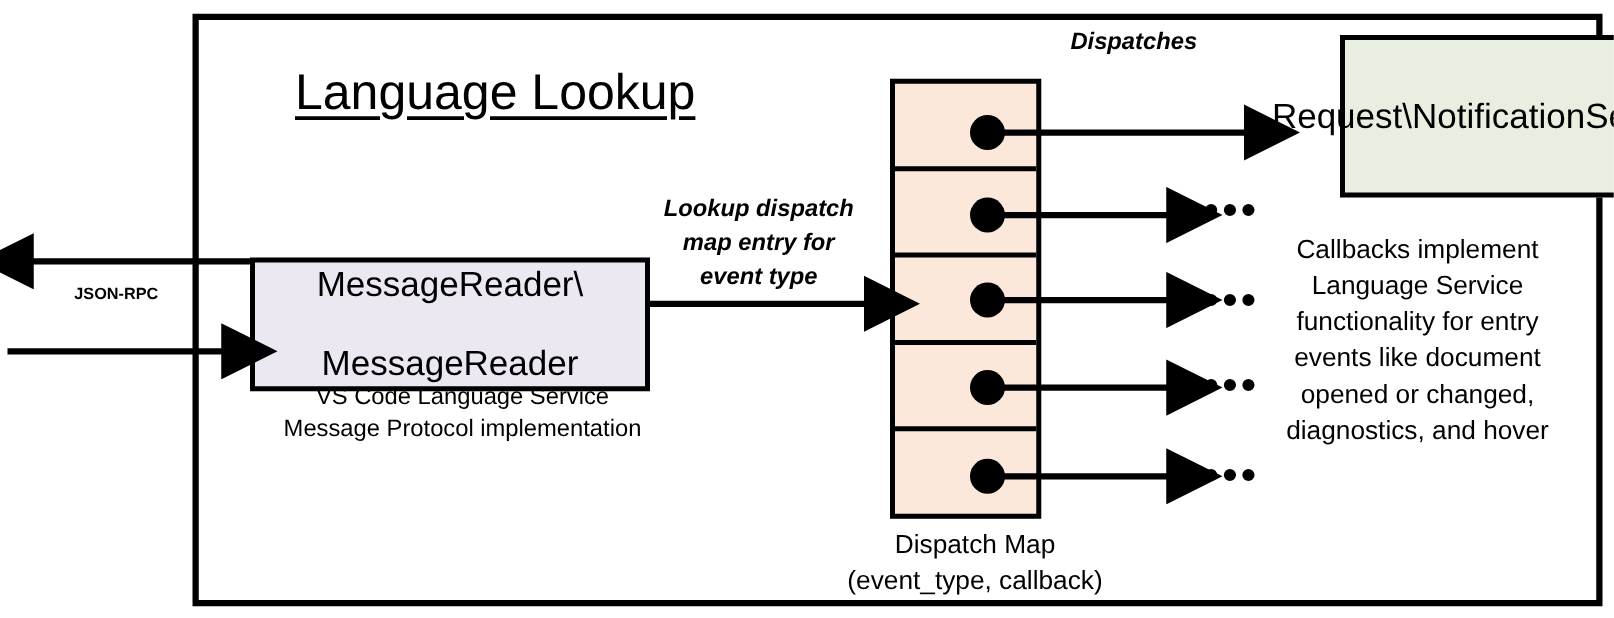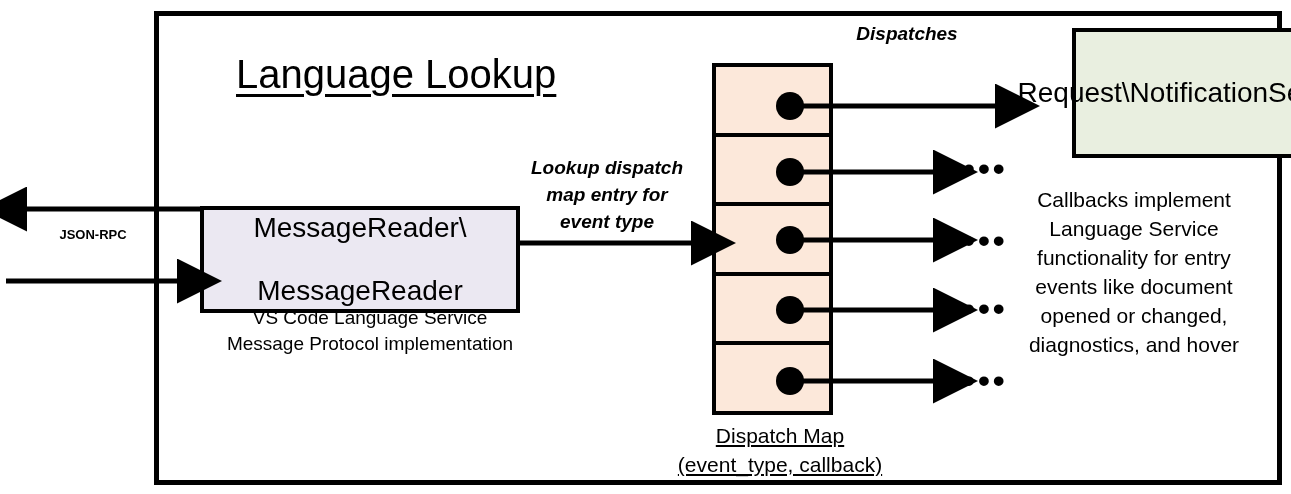--- a/index.html
+++ b/index.html
@@ -131,21 +131,20 @@
   }
   #dispatch-map .cell:last-child { border-bottom: none; }
 
   #dispatch-map-caption {
     left: 640px;
     top: 421px;
     width: 280px;
     text-align: center;
     font-size: 21px;
     line-height: 29px;
-    text-decoration: underline;
   }
 
   
   #callback-box {
     left: 1072px;
     top: 28px;
     width: 235px;
     height: 130px;
     background: #e9efe0;
     border: 4px solid #000000;

